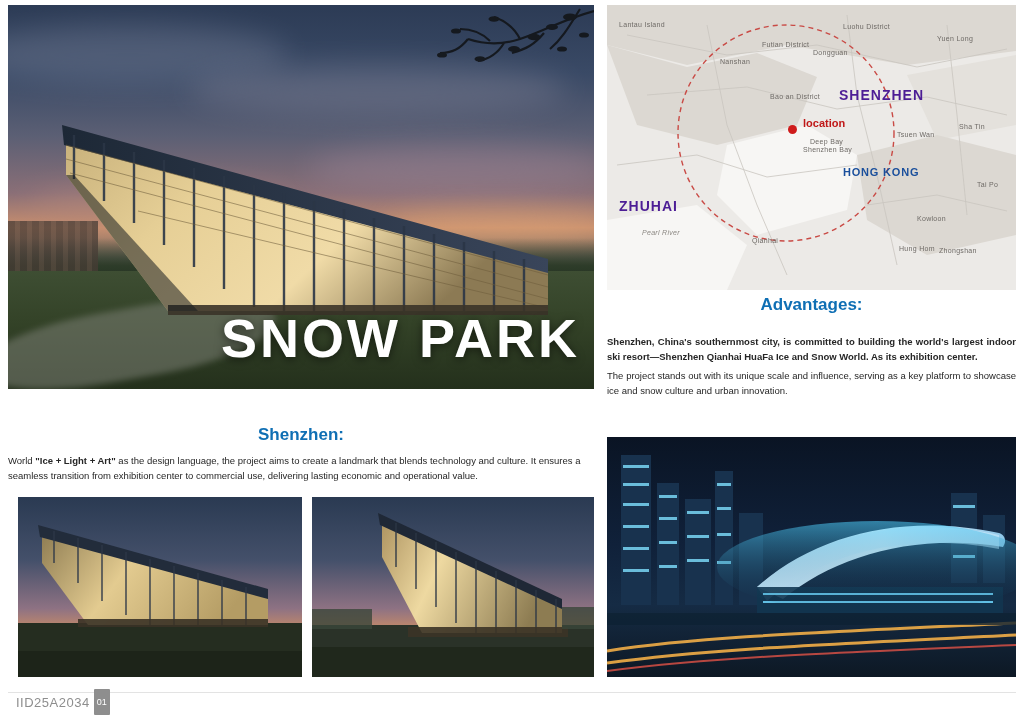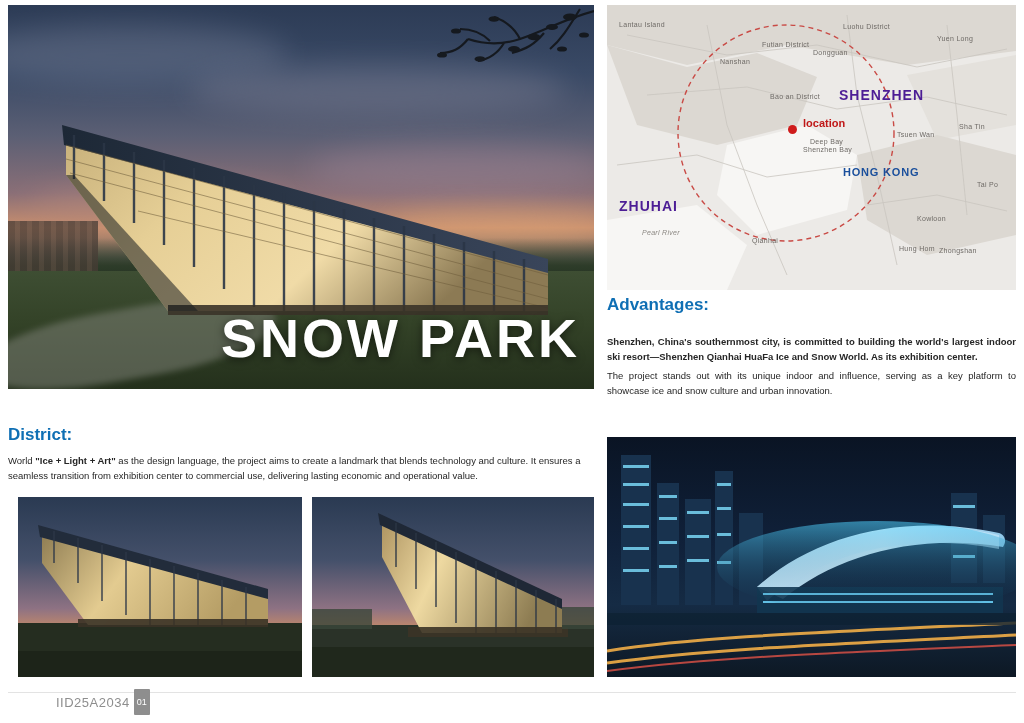--- a/index.html
+++ b/index.html
@@ -85,21 +85,21 @@
   .loc-dot {
     position: absolute; width: 9px; height: 9px; border-radius: 50%;
     background: #cf1b1b;
   }
   .loc-text {
     position: absolute; color: #c01818; font-weight: 700; font-size: 11px;
   }
 
   
   .sec-title {
-    color: #0f6fb4; font-size: 17px; font-weight: 700;
+    color: #0f6fb4; font-size: 17px; font-weight: 700; text-align: center;
   }
   .adv {
     position: absolute; left: 607px; top: 295px; width: 409px;
   }
   .adv p { font-size: 9.5px; line-height: 1.55; color: #262626; text-align: justify; }
   .adv p.bold { font-weight: 700; }
 
   .obj {
     position: absolute; left: 8px; top: 425px; width: 586px;
   }
@@ -119,21 +119,21 @@
     background: linear-gradient(180deg,#2a3a52 0%,#44506a 35%,#8e7283 62%,#d08f63 76%,#2f3a2c 86%,#222b1e 100%);
   }
   .night {
     position: absolute; inset: 0;
     background: linear-gradient(180deg,#0a1424 0%,#10213a 45%,#152b44 70%,#0d1824 100%);
   }
 
   
   .footer {
     position: absolute; left: 16px; bottom: 8px;
-    display: flex; align-items: center; gap: 4px; margin-left: 40px;
+    display: flex; align-items: center; gap: 4px;
   }
   .footer .code { font-size: 13px; color: #8e8e8e; letter-spacing: .5px; }
   .footer .pg {
     background: #8e8e8e; color: #fff; font-size: 9px;
     padding: 8px 3px; border-radius: 1px;
   }
   .footer-rule {
     position: absolute; left: 8px; right: 8px; bottom: 30px; height: 1px; background: #e3e3e3;
   }
 </style>
@@ -278,25 +278,25 @@
     <div class="map-label" style="left:12px; top:16px;">Lantau Island</div>
     <div class="map-label" style="left:332px; top:242px;">Zhongshan</div>
 
     <div class="loc-dot" style="left:181px; top:120px;"></div>
     <div class="loc-text" style="left:196px; top:112px;">location</div>
   </div>
 
   <div class="adv">
     <div class="sec-title">Advantages:</div>
     <p class="bold" style="margin-top:20px;">Shenzhen, China's southernmost city, is committed to building the world's largest indoor ski resort—Shenzhen Qianhai HuaFa Ice and Snow World. As its exhibition center.</p>
-    <p style="margin-top:5px;">The project stands out with its unique indoor and influence, serving as a key platform to showcase ice and snow culture and urban innovation.</p>
+    <p style="margin-top:5px;">The project stands out with its unique scale and influence, serving as a key platform to showcase ice and snow culture and urban innovation.</p>
   </div>
 
   <div class="obj">
-    <div class="sec-title">District:</div>
+    <div class="sec-title">Shenzhen:</div>
     <p><span>World </span><b>"Ice + Light + Art"</b><span> as the design language, the project aims to create a landmark that blends technology and culture. It ensures a seamless transition from exhibition center to commercial use, delivering lasting economic and operational value.</span></p>
   </div>
 
   <div class="ph ph1">
     <div class="dusk"></div>
     <svg viewBox="0 0 284 180" preserveAspectRatio="none" style="position:absolute;inset:0">
       <defs>
         <linearGradient id="g1" x1="0" y1="0" x2="1" y2="0.3">
           <stop offset="0%" stop-color="#8e7c52"></stop>
           <stop offset="45%" stop-color="#e3cb90"></stop>

